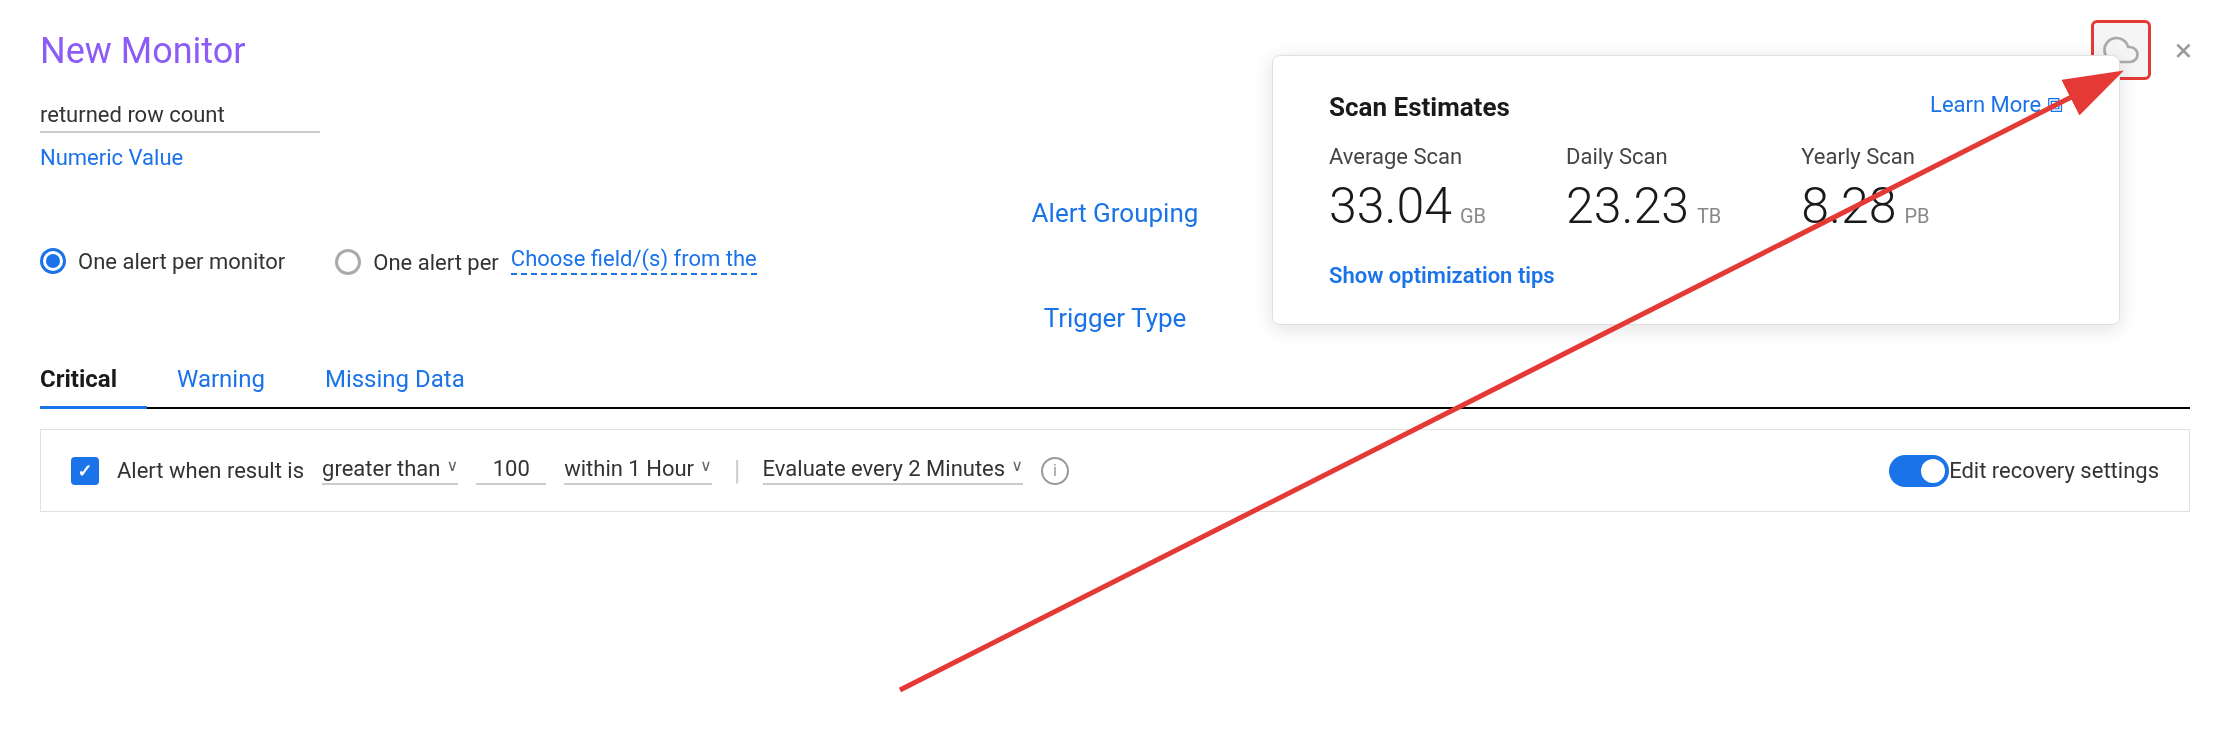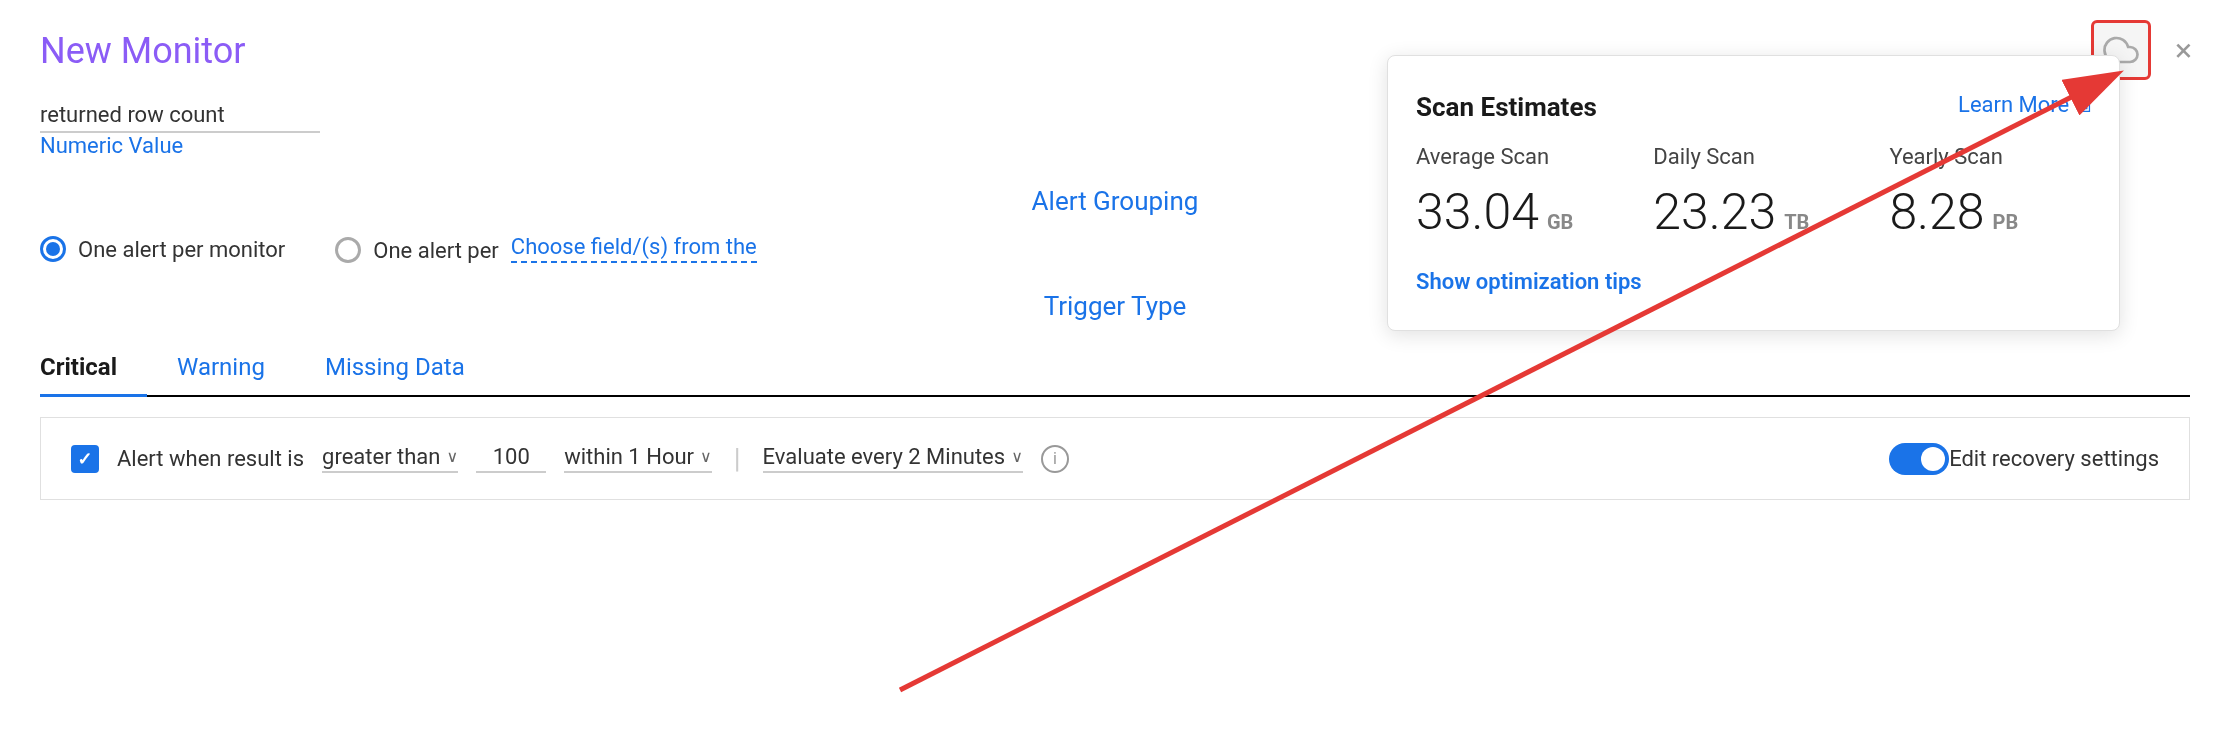--- a/index.html
+++ b/index.html
@@ -174,21 +174,21 @@
       color: #333;
       font-size: 22px;
     }
 
     .dropdown-value {
       color: #333;
       font-size: 22px;
       border-bottom: 2px solid #ccc;
       padding-bottom: 2px;
       display: inline-flex;
-      align-items: center;
+      align-items: flex-start;
       gap: 6px;
       cursor: pointer;
     }
 
     .dropdown-value .chevron {
       font-size: 16px;
       color: #666;
     }
 
     .number-value {
@@ -285,25 +285,25 @@
       color: #999;
       cursor: pointer;
       padding: 8px;
     }
 
     
     .scan-popup {
       position: absolute;
       top: 55px;
       right: 110px;
-      width: 733px;
+      width: 848px;
       background: white;
       border: 1px solid #e0e0e0;
       border-radius: 8px;
-      padding: 36px 28px;
+      padding: 36px 56px;
       box-shadow: 0 4px 20px rgba(0,0,0,0.12);
       z-index: 100;
     }
 
     .scan-popup-header {
       display: flex;
       justify-content: space-between;
       align-items: flex-start;
       margin-bottom: 22px;
     }
@@ -325,21 +325,21 @@
 
     .scan-metrics {
       display: flex;
       gap: 80px;
       margin-bottom: 28px;
     }
 
     .scan-metric {
       display: flex;
       flex-direction: column;
-      gap: 14px;
+      gap: 8px;
     }
 
     .scan-metric-label {
       font-size: 22px;
       color: #444;
     }
 
     .scan-metric-value {
       display: flex;
       align-items: baseline;
@@ -348,21 +348,21 @@
 
     .scan-metric-number {
       font-size: 50px;
       font-weight: 300;
       color: #1a1a1a;
     }
 
     .scan-metric-unit {
       font-size: 20px;
       color: #888;
-      font-weight: 700;
+      font-weight: 400;
     }
 
     .show-tips {
       font-size: 22px;
       color: #1a73e8;
       font-weight: 600;
       cursor: pointer;
     }
 
     
@@ -387,21 +387,21 @@
     <div class="cloud-btn">
       <svg class="cloud-icon-svg" viewBox="0 0 24 24" fill="none" stroke="#aaa" stroke-width="1.8">
         <path d="M18 10h-1.26A8 8 0 1 0 9 20h9a5 5 0 0 0 0-10z"></path>
       </svg>
     </div>
     <div class="close-btn">×</div>
   </div>
 
   <div class="form-section">
     <div class="field-value">returned row count</div>
-    <div style="margin-top:0;">
+    <div style="margin-top:12px;">
       <span class="field-label">Numeric Value</span>
     </div>
   </div>
 
   <div class="form-section">
     <div class="section-title">Alert Grouping</div>
     <div class="radio-group">
       <div class="radio-option">
         <div class="radio-btn selected"></div>
         <span>One alert per monitor</span>

